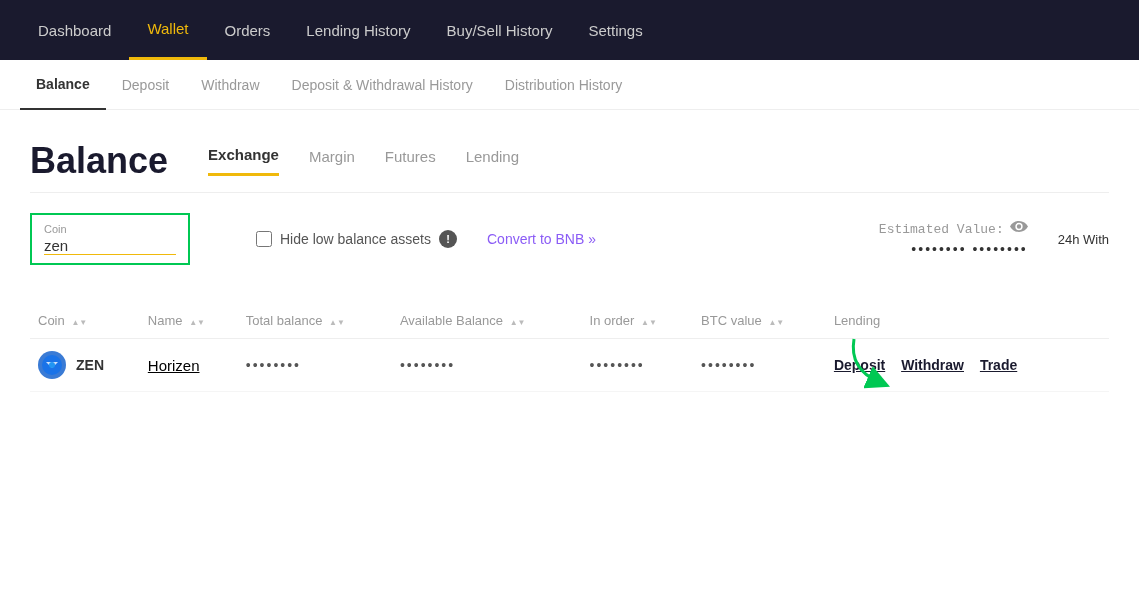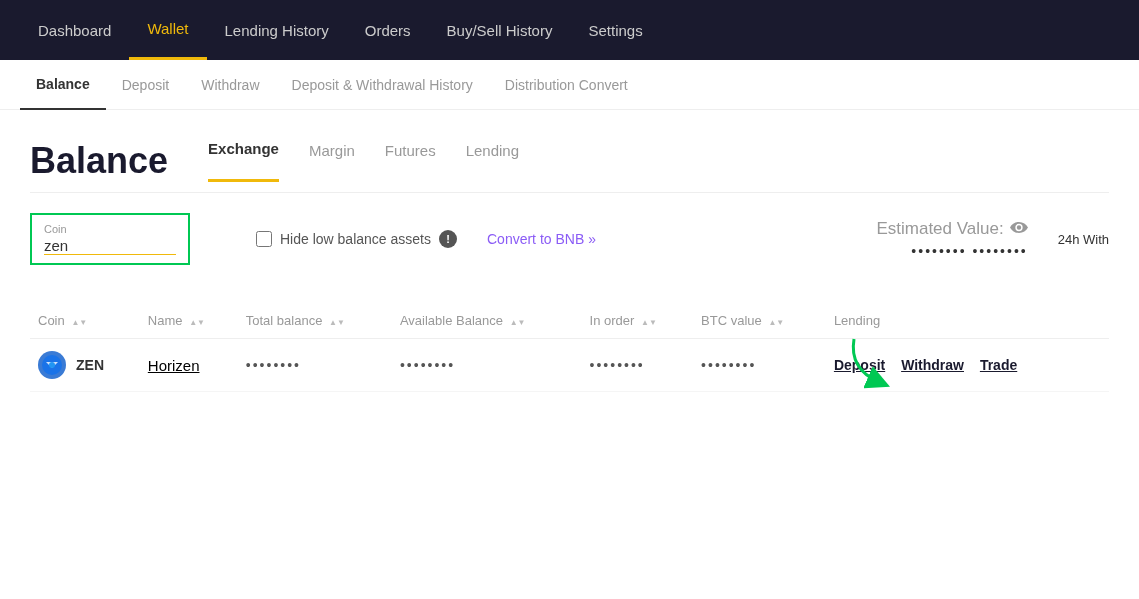--- a/index.html
+++ b/index.html
@@ -72,21 +72,21 @@
     }
     .balance-tabs {
       display: flex;
       gap: 30px;
       align-items: center;
     }
     .balance-tab {
       font-size: 15px;
       color: #999;
       cursor: pointer;
-      padding-bottom: 22px;
+      padding-bottom: 10px;
     }
     .balance-tab.active {
       color: #333;
       font-weight: 600;
       border-bottom: 3px solid #f0b90b;
     }
 
     .divider {
       border: none;
       border-top: 1px solid #eee;
@@ -154,25 +154,26 @@
     }
 
     
     .convert-link {
       color: #8b5cf6;
       font-size: 14px;
       cursor: pointer;
       text-decoration: none;
     }
     .estimated-label {
-      font-size: 17px;
+      font-size: 13px;
       color: #999;
       display: flex;
       align-items: center;
       gap: 6px;
+      font-family: Liberation Mono, monospace;
     }
     .eye-icon {
       cursor: pointer;
       color: #999;
     }
     .estimated-masked {
       font-size: 14px;
       color: #333;
       letter-spacing: 2px;
     }
@@ -263,32 +264,32 @@
       align-items: flex-end;
       gap: 4px;
     }
   </style>
 </head>
 <body>
 
 <nav class="top-nav">
   <a>Dashboard</a>
   <a class="active">Wallet</a>
+  <a>Orders</a>
   <a>Lending History</a>
-  <a>Orders</a>
   <a>Buy/Sell History</a>
   <a>Settings</a>
 </nav>
 
 <nav class="sub-nav">
   <a class="active">Balance</a>
   <a>Deposit</a>
   <a>Withdraw</a>
   <a>Deposit &amp; Withdrawal History</a>
-  <a>Distribution Convert</a>
+  <a>Distribution History</a>
 </nav>
 
 <div class="main-content">
 
   <div class="balance-header">
     <h1 class="balance-title">Balance</h1>
     <div class="balance-tabs">
       <span class="balance-tab active">Exchange</span>
       <span class="balance-tab">Margin</span>
       <span class="balance-tab">Futures</span>

